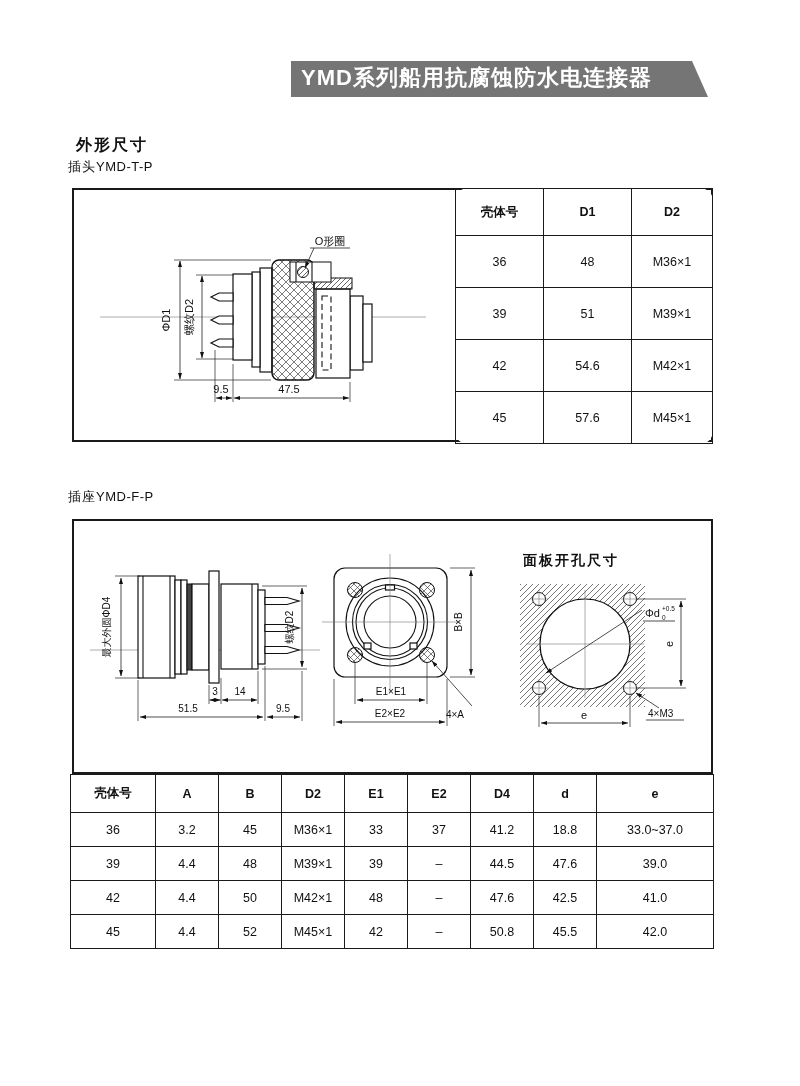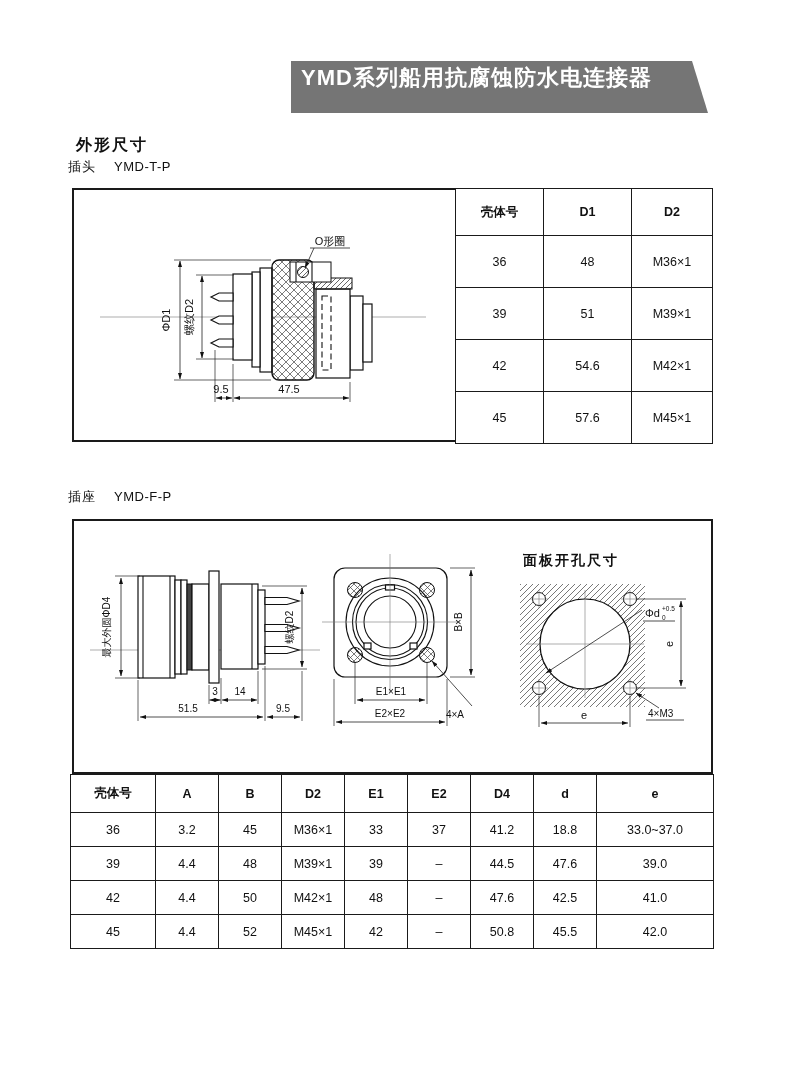--- a/index.html
+++ b/index.html
@@ -1,30 +1,30 @@
 <!DOCTYPE html>
 <html><head>
 <meta charset="utf-8">
 <style>
   html,body{margin:0;padding:0;background:#e8e8e8;}
   .page{position:relative;width:800px;height:1086px;background:#fff;overflow:hidden;
         font-family:"Liberation Sans",sans-serif;color:#111;}
-  .banner{position:absolute;left:291px;top:61px;width:417px;height:52px;background:#757575;
+  .banner{position:absolute;left:291px;top:61px;width:417px;height:36px;background:#757575;
           clip-path:polygon(0 0, calc(100% - 16px) 0, 100% 100%, 0 100%);}
   .banner span{display:block;line-height:34px;padding-left:10px;color:#fff;font-size:22px;
           font-weight:bold;letter-spacing:1px;white-space:nowrap;}
   .heading{position:absolute;left:68px;top:127px;margin:8px;font-size:16px;font-weight:bold;letter-spacing:2px;}
   .sublabel{position:absolute;left:68px;font-size:13px;letter-spacing:1px;}
   .plug-label{top:158px}
   .socket-label{top:488px}
-  .model{margin-left:18px;letter-spacing:0.5px;}
+  .model{letter-spacing:0.5px;}
   .box{position:absolute;left:72px;border:2px solid #1a1a1a;background:#fff;}
   .box1{top:188px;width:637px;height:250px;}
   .box2{top:519px;width:637px;height:251px;}
-  table{border-collapse:collapse;table-layout:fixed;background:#fff;}
+  table{border-collapse:collapse;table-layout:fixed;background:#fff;border-radius:13px;}
   th,td{border:1.6px solid #1a1a1a;text-align:center;vertical-align:middle;padding:0;
         font-size:12.5px;}
   .t1{position:absolute;top:-2px;right:-2px;}
   .t1 th{height:46px;font-weight:bold;}
   .t1 td{height:51px;font-weight:normal;}
   .t2{position:absolute;left:70px;top:774px;width:643px;}
   .t2 th{height:37px;font-weight:bold;}
   .t2 td{height:33px;font-weight:normal;}
   svg{position:absolute;left:0;top:0;}
   svg text{font-family:"Liberation Sans",sans-serif;fill:#111;}

